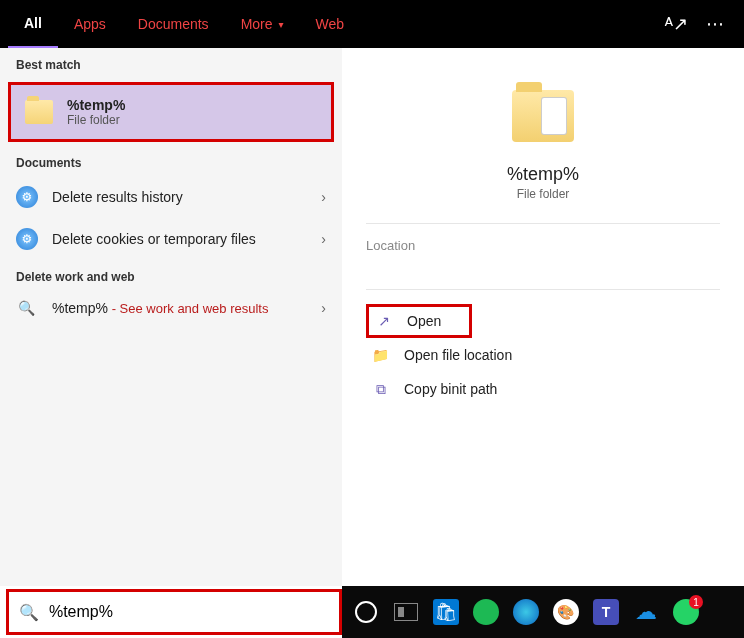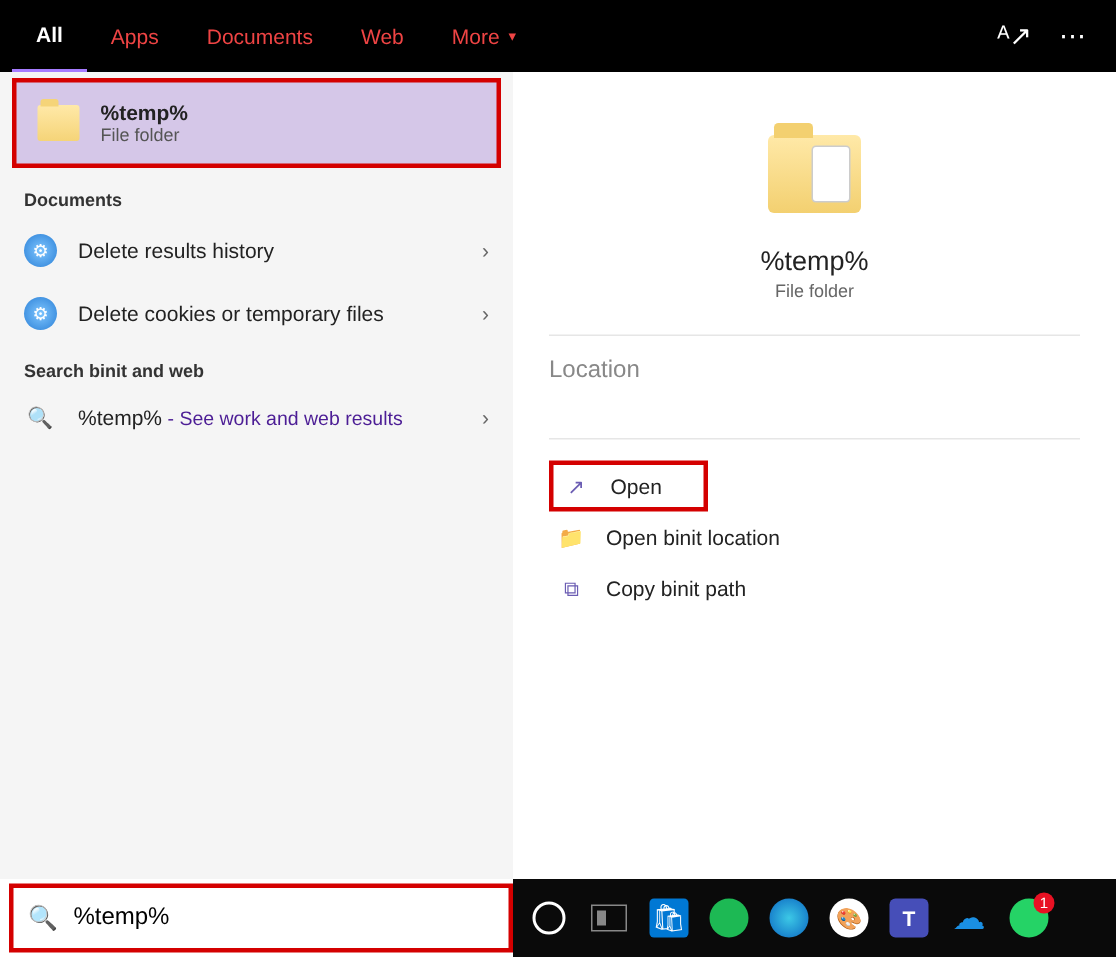--- a/index.html
+++ b/index.html
@@ -18,29 +18,29 @@
 .folder-icon-sm { width: 28px; height: 24px; background: linear-gradient(#ffe9a8, #f5d478); border-radius: 2px; position: relative; }
 .folder-icon-sm::before { content: ""; position: absolute; top: -4px; left: 2px; width: 12px; height: 5px; background: #f5d478; border-radius: 2px 2px 0 0; }
 .bm-title { font-size: 14px; font-weight: 600; color: #222; }
 .bm-sub { font-size: 12px; color: #555; }
 .setting-row { display: flex; align-items: center; padding: 10px 16px; gap: 14px; cursor: pointer; font-size: 14px; color: #222; }
 .setting-row .physical-icon { width: 22px; height: 22px; border-radius: 50%; background: radial-gradient(#7fc6ff, #2a7fd6); display: flex; align-items: center; justify-content: center; color: #fff; font-size: 12px; }
 .setting-row .chev { margin-left: auto; color: #666; font-size: 14px; }
 .web-row { display: flex; align-items: center; padding: 10px 16px; gap: 14px; cursor: pointer; font-size: 14px; }
 .web-row .search-ic { width: 22px; display: flex; justify-content: center; color: #555; }
 .web-row .primary { color: #222; font-weight: 500; }
-.web-row .secondary { color: #4c1d95; font-size: 13px; }
+.web-row .secondary { color: #b91c1c; font-size: 13px; }
 .web-row .chev { margin-left: auto; color: #666; font-size: 14px; }
 .folder-icon-lg { width: 62px; height: 52px; background: linear-gradient(#ffe9a8, #f3d070); border-radius: 4px; position: relative; margin-top: 22px; }
 .folder-icon-lg::before { content: ""; position: absolute; top: -8px; left: 4px; width: 26px; height: 10px; background: #f3d070; border-radius: 3px 3px 0 0; }
 .folder-icon-lg::after { content: ""; position: absolute; right: 8px; top: 8px; width: 24px; height: 36px; background: #fff; border-radius: 2px; box-shadow: 0 0 0 1px #ccc; }
 .right-title { font-size: 18px; margin-top: 22px; color: #222; }
 .right-sub { font-size: 12px; color: #666; margin-top: 2px; }
 .divider { height: 1px; background: #e6e6e6; width: 100%; margin: 22px 0 14px; }
-.location-row { display: flex; width: 100%; font-size: 16px; gap: 20px; padding-bottom: 14px; }
+.location-row { display: flex; width: 100%; font-size: 13px; gap: 20px; padding-bottom: 14px; }
 .location-row .lbl { color: #888; }
 .location-row .val { color: #444; text-decoration: underline; cursor: pointer; }
 .actions { width: 100%; }
 .action { display: flex; align-items: center; gap: 14px; padding: 8px 6px; font-size: 14px; color: #222; cursor: pointer; }
 .action.highlight { border: 3px solid #d40000; padding: 5px 6px; display: inline-flex; min-width: 106px; }
 .action .aic { width: 18px; height: 18px; display: flex; align-items: center; justify-content: center; color: #6b5db3; }
 .bottom { position: absolute; bottom: 0; left: 0; width: 744px; height: 52px; display: flex; align-items: center; }
 .search-box { width: 336px; height: 46px; margin-left: 6px; border: 3px solid #d40000; background: #fff; display: flex; align-items: center; padding: 0 10px; gap: 10px; }
 .search-box input { border: none; outline: none; font-size: 16px; flex: 1; }
 .taskbar { flex: 1; height: 52px; background: #0a0a0a; display: flex; align-items: center; padding: 0 6px; gap: 4px; }
@@ -57,54 +57,55 @@
 .whatsapp { background: #25d366; border-radius: 50%; width: 26px; height: 26px; position: relative; }
 .whatsapp .badge { position: absolute; top: -4px; right: -4px; background: #e81123; color: #fff; border-radius: 50%; width: 14px; height: 14px; font-size: 10px; display: flex; align-items: center; justify-content: center; }
 </style>
 </head>
 <body>
 
 <div class="tabs">
   <div class="tab active">All</div>
   <div class="tab">Apps</div>
   <div class="tab">Documents</div>
-  <div class="tab">Web</div>
   <div class="tab">
       <span>More</span>
       <span class="chevron">▾</span>
     </div>
+  <div class="tab">Web</div>
   <div class="tab-right">
     <span class="icon">ᴬ↗</span>
     <span class="icon">⋯</span>
   </div>
 </div>
 
 <div class="main">
   <div class="left">
+    <div class="section-label">Best match</div>
     <div class="best-match">
       <div class="folder-icon-sm"></div>
       <div>
         <div class="bm-title">%temp%</div>
         <div class="bm-sub">File folder</div>
       </div>
     </div>
 
     <div class="section-label">Documents</div>
     <div class="setting-row">
       <div class="physical-icon">⚙</div>
       <span>Delete results history</span>
       <span class="chev">›</span>
     </div>
     <div class="setting-row">
       <div class="physical-icon">⚙</div>
       <span>Delete cookies or temporary files</span>
       <span class="chev">›</span>
     </div>
 
-    <div class="section-label">Search binit and web</div>
+    <div class="section-label">Delete work and web</div>
     <div class="web-row">
       <div class="search-ic">🔍</div>
       <span><span class="primary">%temp%</span><span class="secondary"> - See work and web results</span></span>
       <span class="chev">›</span>
     </div>
 
   </div>
 
   <div class="right">
     <div class="folder-icon-lg"></div>
@@ -115,21 +116,21 @@
       <span class="lbl">Location</span>
     </div>
     <div class="divider"></div>
     <div class="actions">
       <div class="action highlight">
         <span class="aic">↗</span>
         <span>Open</span>
       </div>
       <div class="action">
         <span class="aic">📁</span>
-        <span>Open binit location</span>
+        <span>Open file location</span>
       </div>
       <div class="action">
         <span class="aic">⧉</span>
         <span>Copy binit path</span>
       </div>
     </div>
   </div>
 </div>
 
 <div class="bottom">

